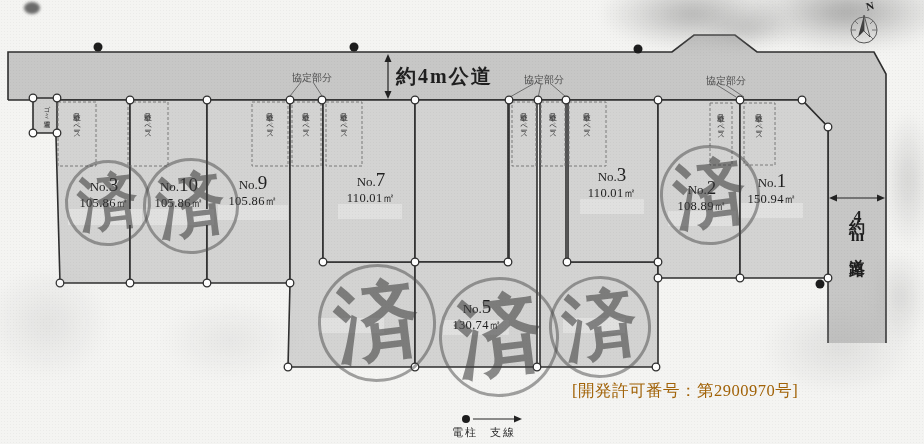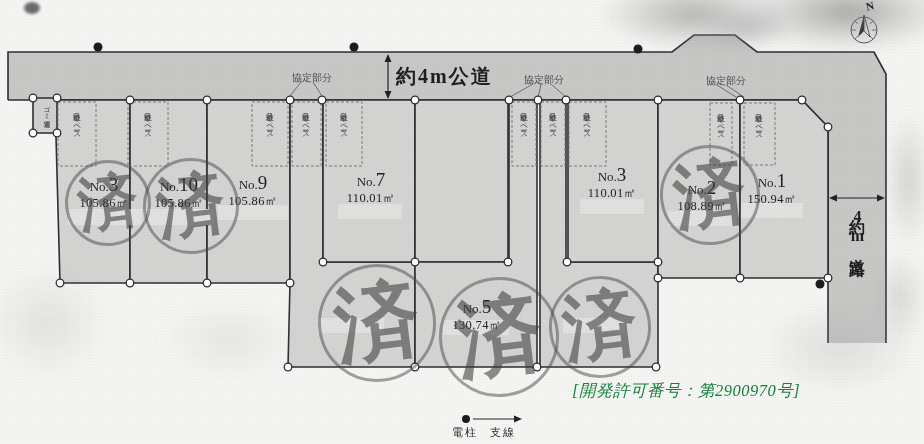--- a/index.html
+++ b/index.html
@@ -11,21 +11,21 @@
   .top-road-label{font-size:20px;font-weight:bold;letter-spacing:2px;}
   .vtext{writing-mode:vertical-rl;text-orientation:upright;}
   .right-road-label{font-size:16px;font-weight:bold;letter-spacing:2px;}
   .parking-label{font-size:7.5px;color:#3a3a3a;letter-spacing:.5px;line-height:1;}
   .agreement-label{font-size:10px;color:#4a4a4a;}
   .garbage-label{font-size:6.5px;color:#333;}
   .lot-label{text-align:center;transform:translateX(-50%);line-height:1.15;}
   .lot-no{font-size:13px;}
   .lot-no .digit{font-size:19px;}
   .lot-area{font-size:12.5px;letter-spacing:.3px;}
-  .permit-label{font-size:16.5px;letter-spacing:.5px;color:#15803d;font-style:italic;}
+  .permit-label{font-size:16.5px;letter-spacing:.5px;color:#a16207;}
   .legend-label{font-size:11px;color:#2a2a2a;letter-spacing:2px;}
   .compass-n{font-size:11px;font-weight:bold;transform:rotate(-14deg);}
   
   .stamp{border:3px solid rgba(70,70,70,.85);border-radius:50%;display:flex;
          align-items:center;justify-content:center;opacity:.58;transform:rotate(-7deg);
          color:#3e3e3e;font-weight:bold;}
   
   .blob{border-radius:50%;filter:blur(6px);}
   .texture{width:924px;height:444px;pointer-events:none;
      background-image:radial-gradient(rgba(90,90,90,.06) 1px,transparent 1px);

